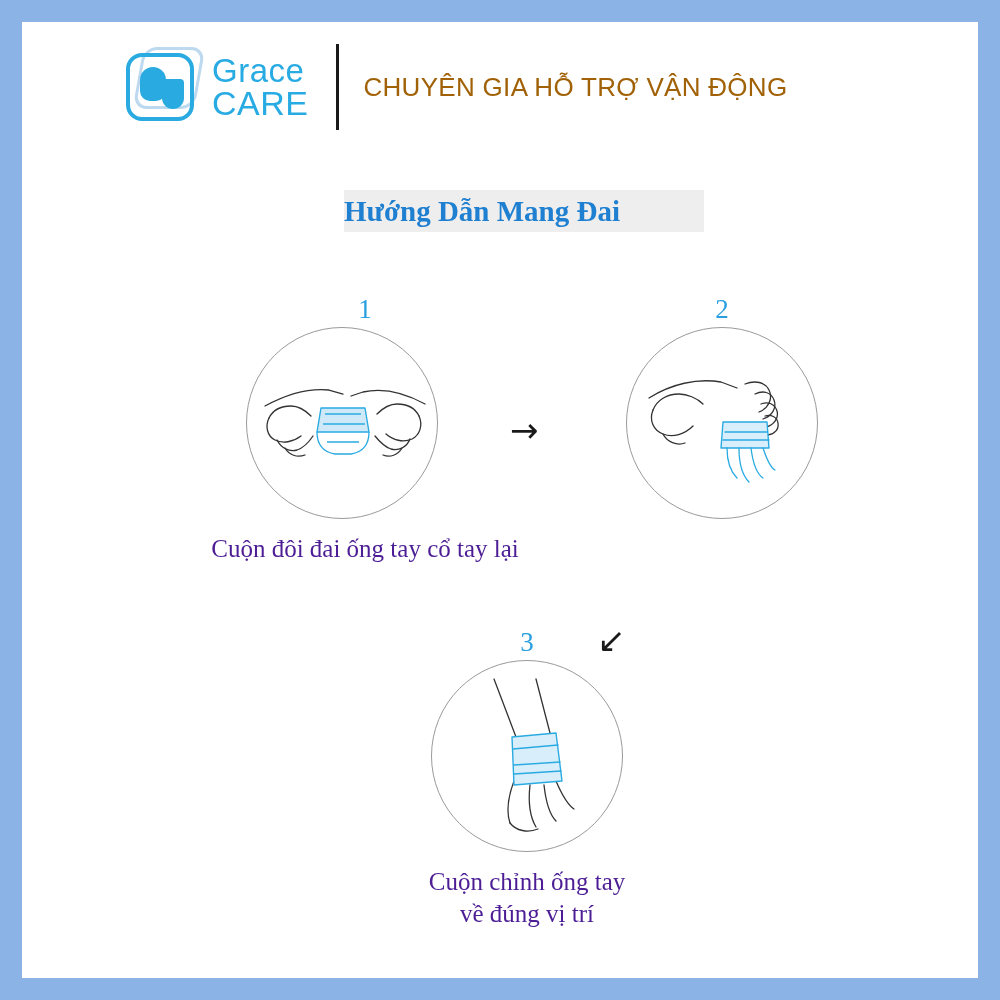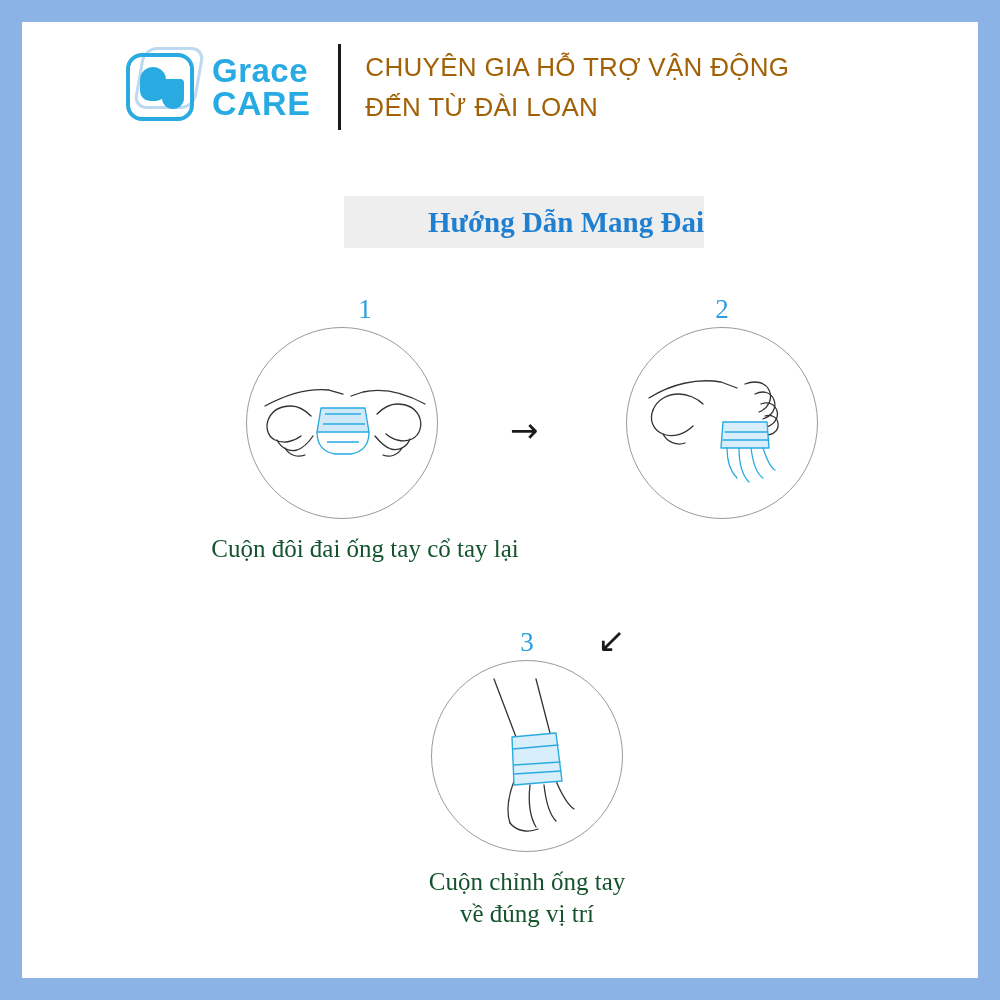--- a/index.html
+++ b/index.html
@@ -75,21 +75,21 @@
     width: 22px;
     height: 30px;
     background: #29abe2;
     border-radius: 4px 4px 11px 11px;
   }
   .logo-text {
     margin-left: 6px;
     line-height: 0.95;
     font-family: "Liberation Sans", sans-serif;
     color: #28abe3;
-    font-weight: bold;
+    font-weight: normal;
   }
   .logo-text .l1 {
     font-size: 33px;
     letter-spacing: 0.5px;
     display: block;
   }
   .logo-text .l2 {
     font-size: 34px;
     letter-spacing: 0.5px;
     display: block;
@@ -105,27 +105,27 @@
     color: #a16207;
     font-size: 26px;
     line-height: 1.55;
     letter-spacing: 0.3px;
   }
 
   
   .title-band {
     position: absolute;
     left: 322px;
-    top: 174px;
+    top: 168px;
     width: 360px;
-    height: 52px;
+    height: 42px;
     background: #eeeeee;
     display: flex;
     align-items: center;
-    justify-content: flex-end;
+    justify-content: flex-start;
   }
   .title-band span {
     color: #1f7fd0;
     font-size: 29px;
     font-weight: bold;
     font-family: "Liberation Serif", serif;
   }
 
   
   .step {
@@ -144,21 +144,21 @@
     border: 1.4px solid #9a9a9a;
     border-radius: 50%;
     position: relative;
     margin: 0 auto;
     overflow: hidden;
     background: #fff;
   }
   .caption {
     margin-top: 14px;
     font-size: 25px;
-    color: #14532d;
+    color: #4c1d95;
     line-height: 1.28;
     font-family: "Liberation Serif", serif;
     white-space: pre-line;
   }
 
   #step1 { left: 128px; top: 272px; width: 430px; }
   #step1 .circle { margin-left: 96px; }
   #step2 { left: 560px; top: 272px; width: 280px; }
   #step3 { left: 380px; top: 605px; width: 250px; }
 
@@ -191,21 +191,20 @@
       <div class="blob"></div>
       <div class="blob2"></div>
     </div>
     <div class="logo-text">
       <span class="l1">Grace</span>
       <span class="l2">CARE</span>
     </div>
     <div class="divider"></div>
     <div class="tagline">
       <div>CHUYÊN GIA HỖ TRỢ VẬN ĐỘNG</div>
-      <div>ĐẾN TỪ ĐÀI LOAN</div>
     </div>
   </div>
 
   <div class="title-band">
     <span>Hướng Dẫn Mang Đai</span>
   </div>
 
   <div class="step" id="step1">
     <div class="step-num">1</div>
     <div class="circle">

